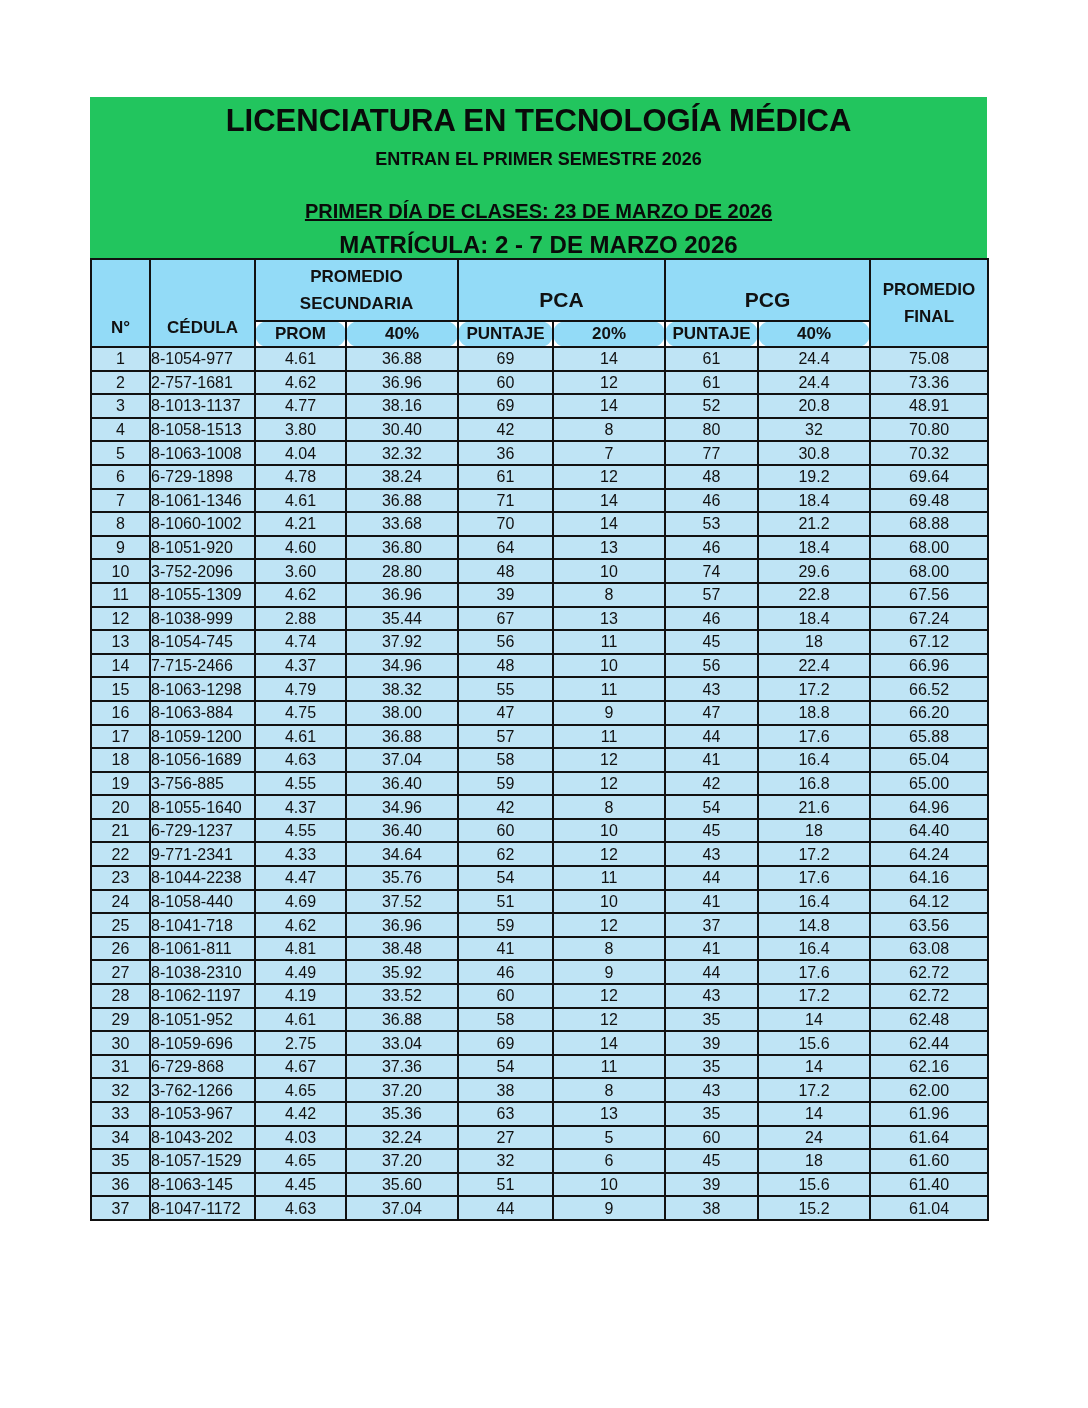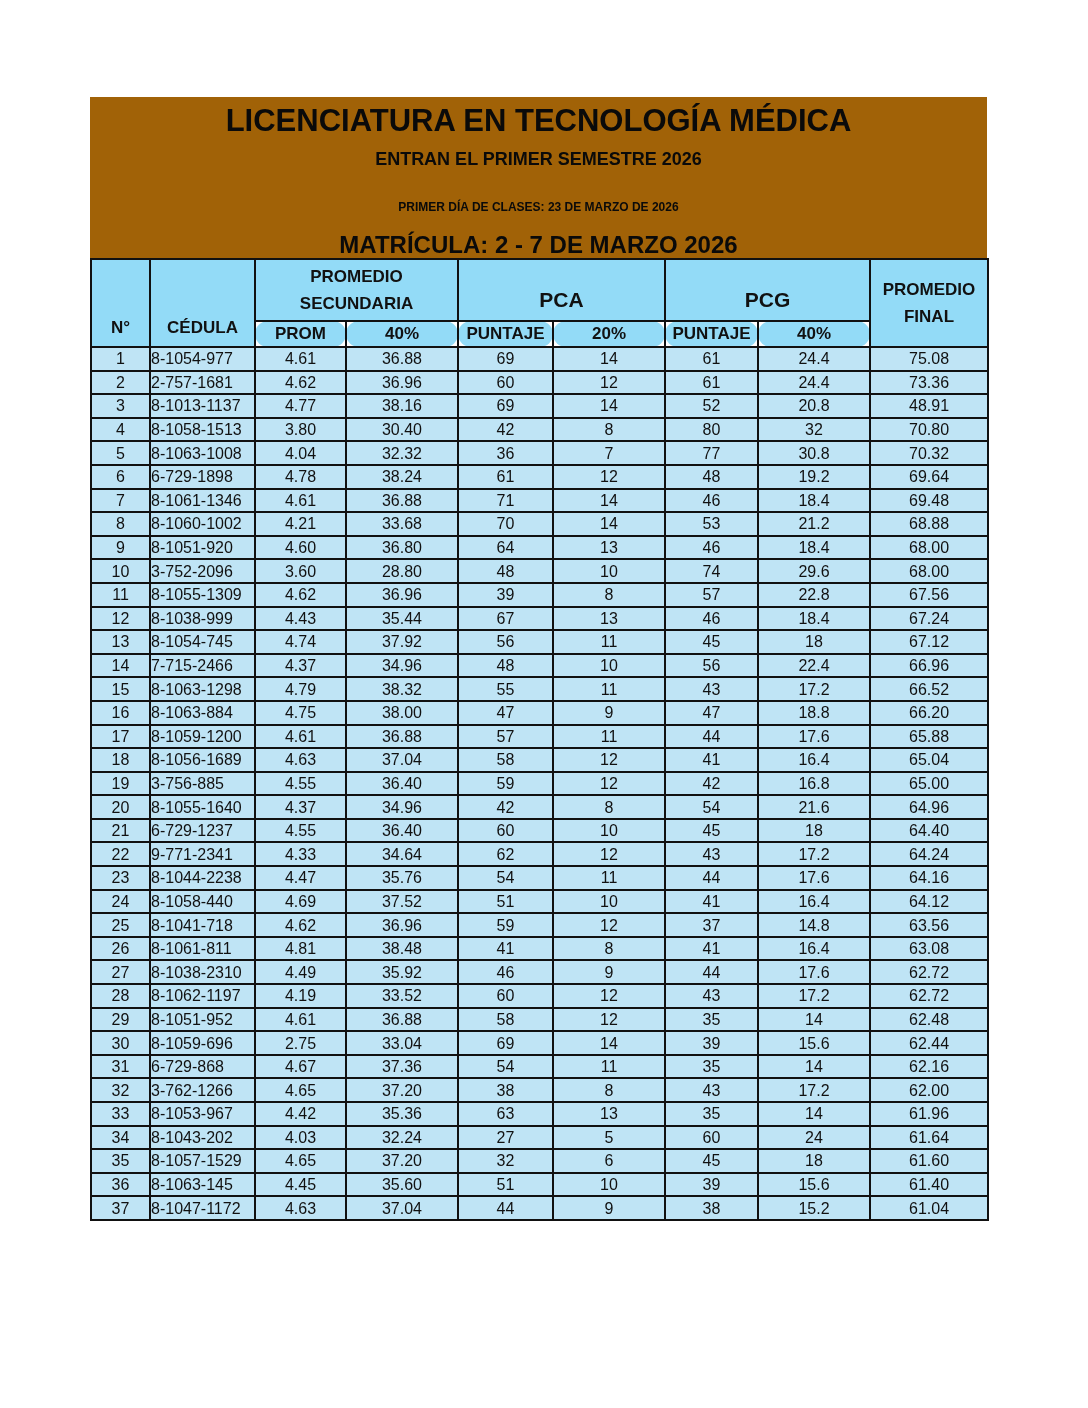--- a/index.html
+++ b/index.html
@@ -1,21 +1,21 @@
 <!DOCTYPE html>
 <html><head>
 <meta charset="utf-8">
 <style>
   html, body { margin: 0; padding: 0; background: #ffffff; }
   body { width: 1088px; height: 1408px; position: relative; font-family: "Liberation Sans", "DejaVu Sans", sans-serif; }
   .sheet { position: absolute; left: 90px; top: 97px; width: 897px; }
-  .title-band { background: #a16207; height: 161px; text-align: center; color: #0a0a0a; font-weight: bold; position: relative; }
+  .title-band { background: #22c55e; height: 161px; text-align: center; color: #0a0a0a; font-weight: bold; position: relative; }
   .title-band .t1 { position: absolute; left: 0; right: 0; top: 6px; font-size: 31px; letter-spacing: 0px; }
   .title-band .t2 { position: absolute; left: 0; right: 0; top: 52px; font-size: 18px; }
-  .title-band .t3 { position: absolute; left: 0; right: 0; top: 103px; font-size: 12px; }
+  .title-band .t3 { position: absolute; left: 0; right: 0; top: 103px; font-size: 20px; text-decoration: underline; }
   .title-band .t4 { position: absolute; left: 0; right: 0; top: 134px; font-size: 24px; }
   table { border-collapse: collapse; width: 897px; table-layout: fixed; font-size: 16px; color: #111; }
   col.c-n { width: 59px; } col.c-ced { width: 105px; } col.c-prom { width: 91px; } col.c-p40 { width: 112px; }
   col.c-pca { width: 95px; } col.c-pca20 { width: 112px; } col.c-pcg { width: 93px; } col.c-pcg40 { width: 112px; }
   col.c-fin { width: 118px; }
   th, td { border: 2px solid #111; padding: 0; text-align: center; }
   th { background: #93dbf7; font-weight: bold; font-size: 17px; }
   th.big { font-size: 21px; }
   thead tr.h1 th { height: 52px; }
   thead tr.h2 th { height: 24px; border-radius: 13px; }
@@ -189,21 +189,21 @@
           <td>36.96</td>
           <td>39</td>
           <td>8</td>
           <td>57</td>
           <td>22.8</td>
           <td>67.56</td>
         </tr>
         <tr>
           <td>12</td>
           <td class="ced">8-1038-999</td>
-          <td>4.43</td>
+          <td>2.88</td>
           <td>35.44</td>
           <td>67</td>
           <td>13</td>
           <td>46</td>
           <td>18.4</td>
           <td>67.24</td>
         </tr>
         <tr>
           <td>13</td>
           <td class="ced">8-1054-745</td>

